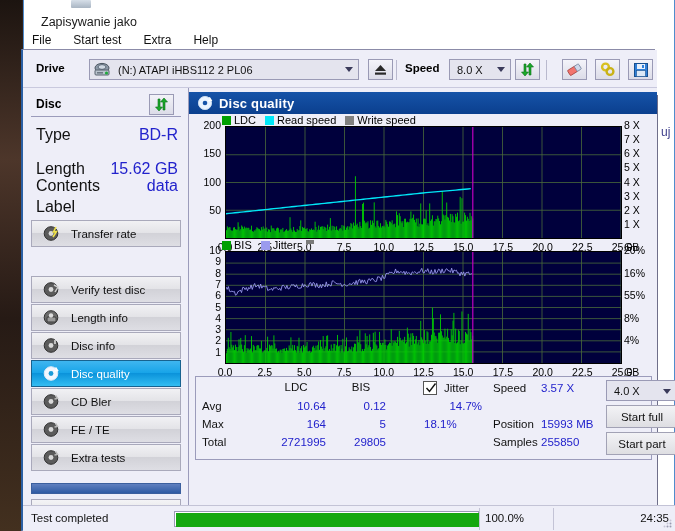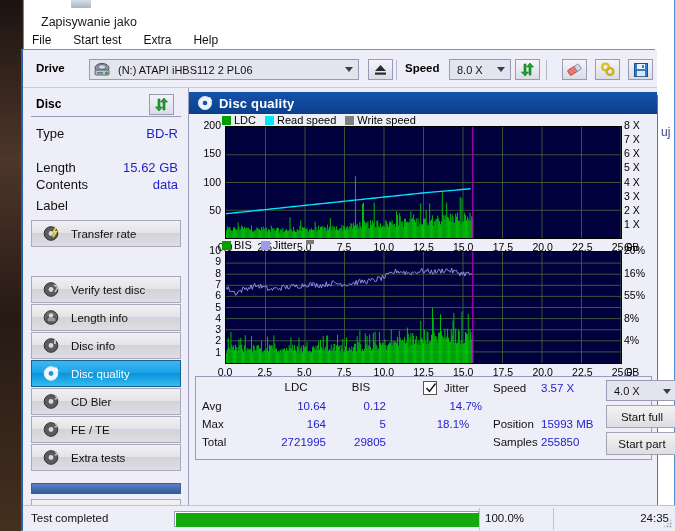--- a/index.html
+++ b/index.html
@@ -106,21 +106,21 @@
   #disc-head{
     position:absolute;left:8px;top:5px;width:150px;height:24px;
     background:#eeeef8;border-bottom:1px solid #9b9bbb;
   }
   #disc-head-title{ position:absolute;left:5px;top:4px;font-weight:bold;font-size:12px;color:#000; }
   #disc-refresh{
     position:absolute;left:118px;top:1px;width:25px;height:21px;
     background:linear-gradient(180deg,#f2f2f8,#dcdce8);border:1px solid #9a9ab5;
     display:flex;align-items:center;justify-content:center;cursor:pointer;
   }
-  .disc-row{ position:absolute; left:13px; width:142px; height:17px; font-size:13px; }
+  .disc-row{ position:absolute; left:13px; width:142px; height:17px; font-size:16px; }
   .disc-row .k{ position:absolute; left:0; color:#111; }
   .disc-row .v{ position:absolute; right:0; color:#2222cc; }
   #label-input{
     position:absolute;left:45px;top:191px;width:84px;height:19px;
     background:#fff;border:1px solid #9a9ab5;font-size:11px;padding-left:3px;
     font-family:"Liberation Sans",sans-serif; color:#111;
   }
   #label-btn{
     position:absolute;left:134px;top:189px;width:24px;height:23px;
     background:linear-gradient(180deg,#f2f2f8,#dcdce8);border:1px solid #9a9ab5;
@@ -1109,21 +1109,21 @@
 
       <span class="stv" style="left:60px;top:23px;width:70px">10.64</span>
       <span class="stv" style="left:60px;top:41px;width:70px">164</span>
       <span class="stv" style="left:46px;top:59px;width:84px">2721995</span>
 
       <span class="stv" style="left:136px;top:23px;width:54px">0.12</span>
       <span class="stv" style="left:136px;top:41px;width:54px">5</span>
       <span class="stv" style="left:124px;top:59px;width:66px">29805</span>
 
       <span class="stv" style="left:228px;top:23px;width:58px;text-align:right">14.7%</span>
-      <span class="stv" style="left:228px;top:41px;width:58px;text-align:center">18.1%</span>
+      <span class="stv" style="left:228px;top:41px;width:58px;text-align:left">18.1%</span>
 
       <span class="st" style="left:297px;top:5px">Speed</span>
       <span class="st" style="left:297px;top:41px">Position</span>
       <span class="st" style="left:297px;top:59px">Samples</span>
 
       <span class="stv" style="left:345px;top:5px;width:56px;text-align:left">3.57 X</span>
       <span class="stv" style="left:345px;top:41px;width:62px;text-align:left">15993 MB</span>
       <span class="stv" style="left:345px;top:59px;width:62px;text-align:left">255850</span>
 
       <div id="speed2-combo">

